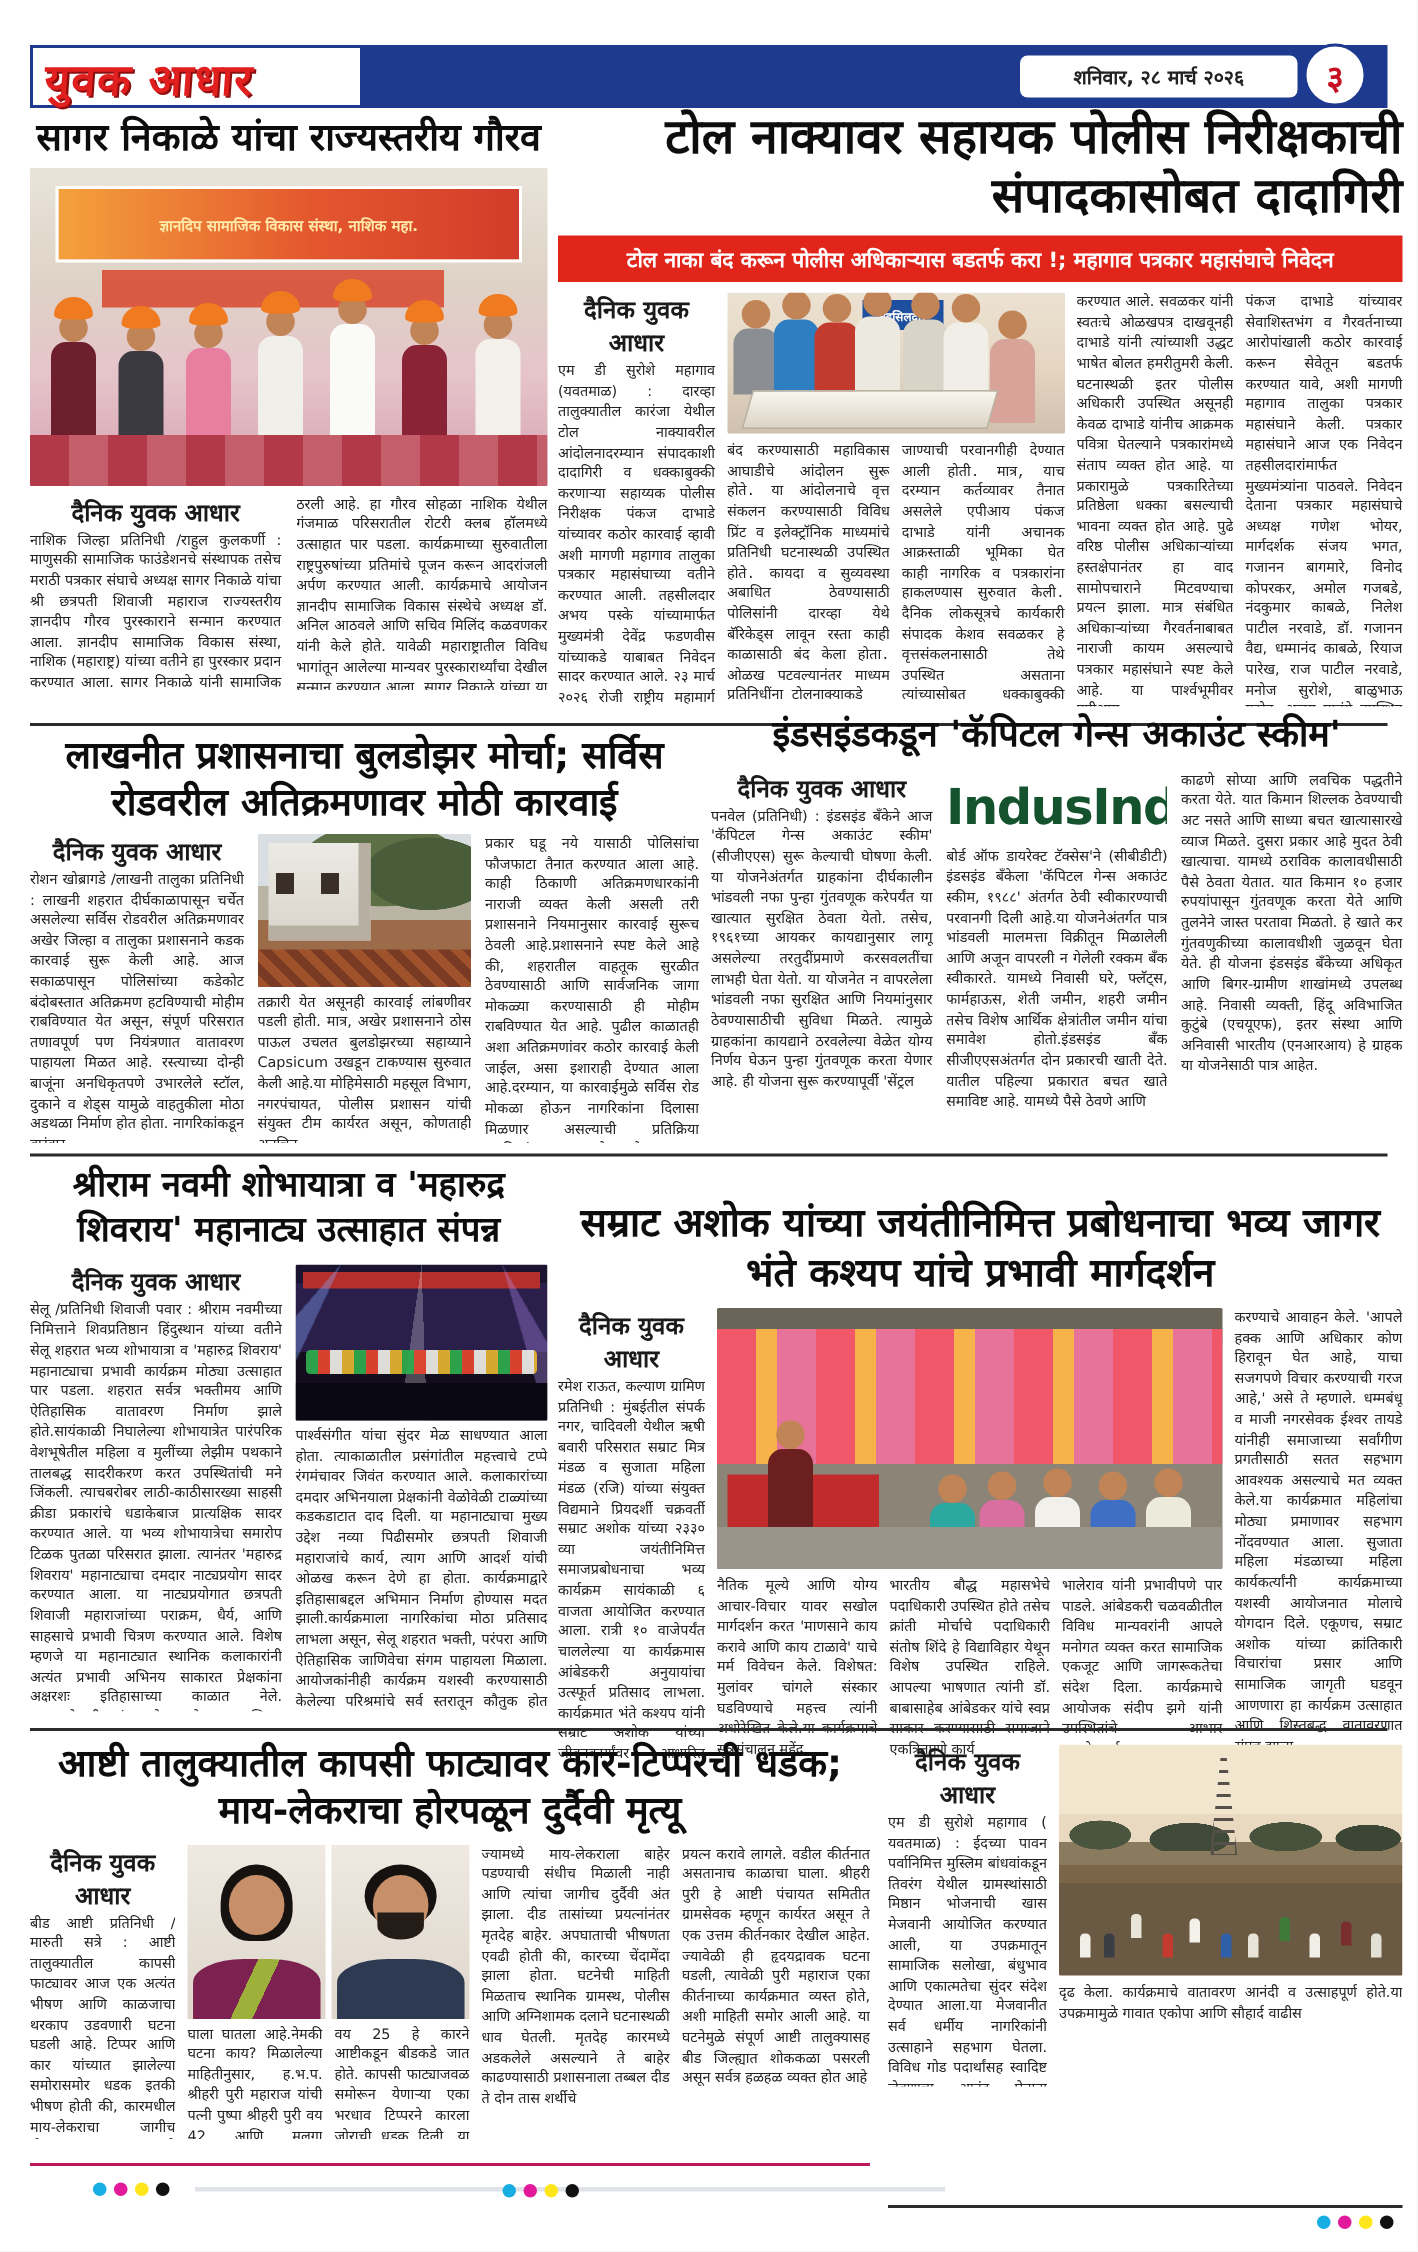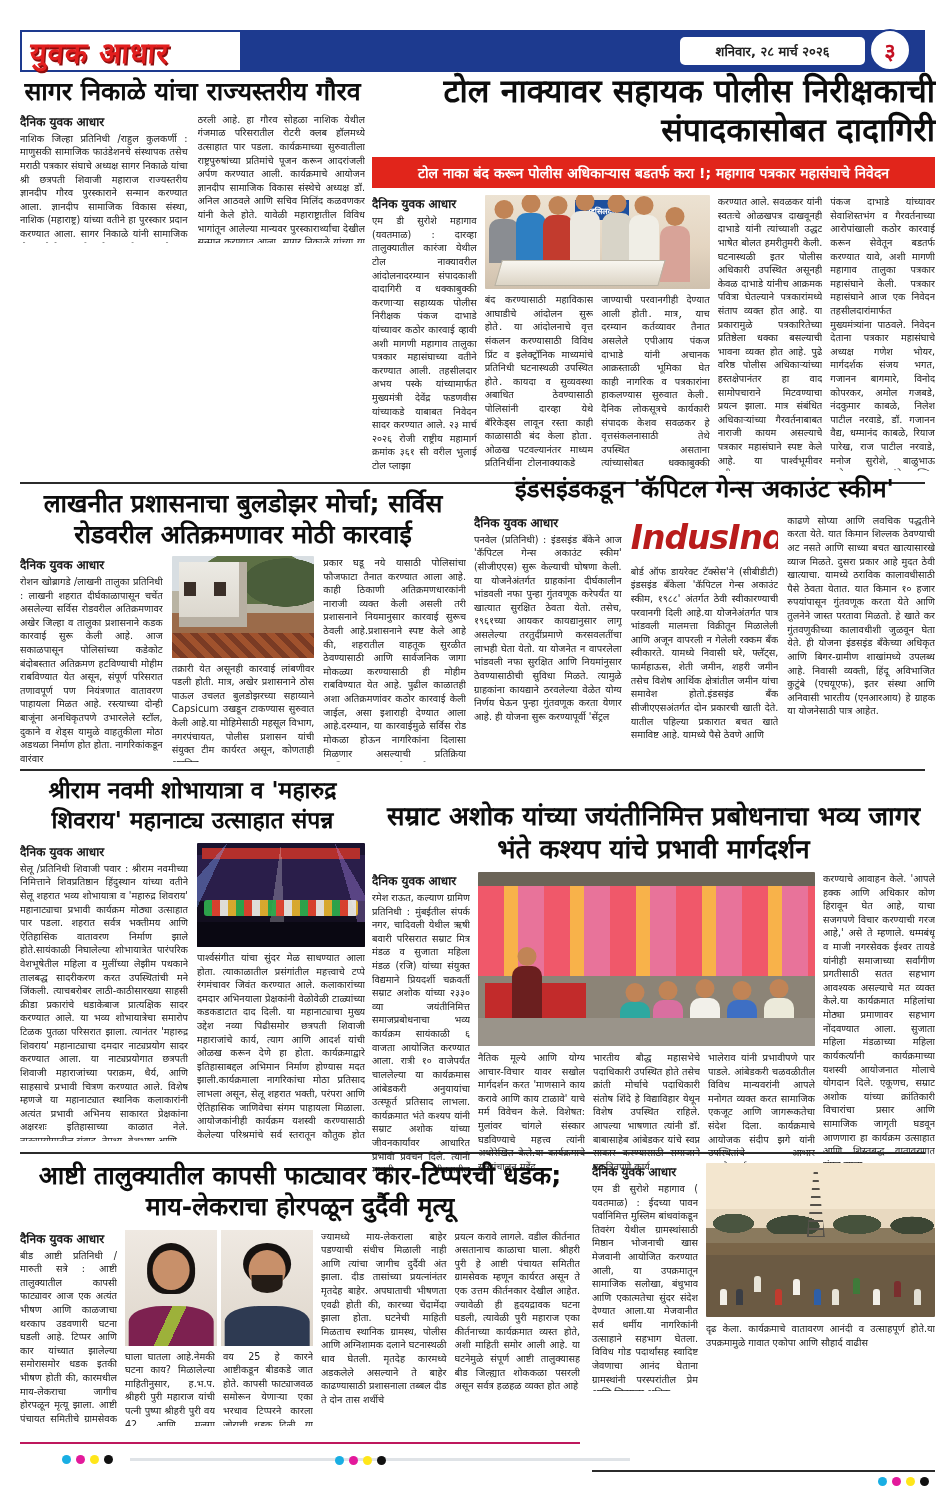--- a/index.html
+++ b/index.html
@@ -12,21 +12,21 @@
   .logo-text{font-size:29px;font-weight:bold;color:#e21f1f;letter-spacing:1px;
              text-shadow:1.5px 1.5px 0 #8f0d0d;transform:skewX(-4deg);white-space:nowrap;}
   .datebox{position:absolute;right:60px;top:7px;width:185px;height:28px;background:#fff;border-radius:5px;
            display:flex;align-items:center;justify-content:center;font-size:13px;font-weight:bold;color:#222;}
   .pagenum{position:absolute;right:14px;top:-1px;width:42px;height:42px;background:#fff;border-radius:50%;
            display:flex;align-items:center;justify-content:center;font-size:22px;font-weight:bold;color:#c41022;
            border:2px solid #1d3a8f;box-sizing:border-box;}
   
   .art{position:absolute;box-sizing:border-box;}
   .hl{margin:0;color:#0d0d0d;font-weight:bold;text-align:center;}
-  .byline{font-weight:bold;font-size:12px;margin-bottom:2px;text-align:left;}
+  .byline{font-weight:bold;font-size:16px;margin-bottom:2px;text-align:center;}
   .btxt{font-size:9.6px;line-height:1.42;text-align:justify;color:#222;overflow:hidden;}
   .col{overflow:hidden;}
   .divider{position:absolute;left:20px;width:905px;height:2px;background:#2b2b2b;}
   .photo{position:relative;overflow:hidden;background:#ccc;border-radius:1px;}
   
   .fg{position:absolute;width:30px;border-radius:10px 10px 0 0;background:var(--c,#888);
       height:var(--h,60px);left:var(--x,0);bottom:var(--b,0);}
   .fg::before{content:"";position:absolute;top:-19px;left:50%;transform:translateX(-50%);
       width:19px;height:19px;border-radius:50%;background:#c18456;}
   .fg.t::after{content:"";position:absolute;top:-30px;left:50%;transform:translateX(-50%);
@@ -76,21 +76,21 @@
       background:linear-gradient(180deg,#eceae4,#d9d4ca);box-shadow:inset -8px -10px 0 #b7afa2;}
   .ph-dozer .bld::before{content:"";position:absolute;left:8%;top:30%;width:84%;height:22%;
       background:repeating-linear-gradient(90deg,#3a2f28 0 12px,transparent 12px 30px);}
   .ph-dozer .rubble{position:absolute;bottom:0;left:0;width:100%;height:24%;
       background:repeating-linear-gradient(45deg,#a0522d 0 6px,#7a3b24 6px 12px);}
   
   .indus{left:474px;top:475px;width:461px;height:278px;}
   .indus .hl{font-size:24px;line-height:1.2;text-align:center;}
   .indus .body{display:flex;gap:9px;margin-top:10px;height:230px;overflow:hidden;}
   .indus .col{flex:1;display:flex;flex-direction:column;}
-  .ind-logo{font-size:33px;font-weight:bold;font-style:italic;color:#b91c1c;text-align:center;
+  .ind-logo{font-size:33px;font-weight:bold;color:#14532d;text-align:center;
             letter-spacing:-1px;margin:4px 0 8px 0;}
   
   .shriram{left:20px;top:776px;width:345px;height:372px;}
   .shriram .hl{font-size:23px;line-height:1.3;text-align:center;}
   .shriram .body{display:flex;gap:9px;margin-top:7px;height:298px;overflow:hidden;}
   .shriram .col{flex:1;display:flex;flex-direction:column;}
   .ph-stage{height:112px;margin-bottom:4px;background:linear-gradient(180deg,#1a1430 0 12%,#2a1e4a 12% 56%,#120e1e 56% 100%);}
   .ph-stage .strip{position:absolute;left:3%;top:5%;width:94%;height:11%;background:#b5302c;}
   .ph-stage .beams{position:absolute;inset:0;background:
       conic-gradient(from 205deg at 18% 0%,rgba(130,170,255,.38) 0 16deg,transparent 16deg 360deg),
@@ -173,20 +173,34 @@
     <div class="datebox">
       <span>शनिवार, २८ मार्च २०२६</span>
     </div>
     <div class="pagenum">
       <span>३</span>
     </div>
   </div>
 
   <section class="art sagar">
     <h1 class="hl">सागर निकाळे यांचा राज्यस्तरीय गौरव</h1>
+    <div class="photo ph-award">
+      <div class="banner">ज्ञानदिप सामाजिक विकास संस्था, नाशिक महा.</div>
+      <div class="strip2"></div>
+      <div>
+        <i class="fg t" style="--x:4%;--h:62px;--c:#6e1f2e;--b:16%"></i>
+        <i class="fg t" style="--x:17%;--h:56px;--c:#3a3a40;--b:16%"></i>
+        <i class="fg t" style="--x:30%;--h:58px;--c:#e87fa0;--b:16%"></i>
+        <i class="fg t" style="--x:44%;--h:66px;--c:#f1efe9;--b:16%"></i>
+        <i class="fg t" style="--x:58%;--h:74px;--c:#fafaf6;--b:16%"></i>
+        <i class="fg t" style="--x:72%;--h:60px;--c:#8a2335;--b:16%"></i>
+        <i class="fg t" style="--x:86%;--h:64px;--c:#f3f1ea;--b:16%"></i>
+      </div>
+      <div class="rail"></div>
+    </div>
     <div class="cols">
       <div class="col">
         <div class="byline">दैनिक युवक आधार</div>
         <div class="btxt">नाशिक जिल्हा प्रतिनिधी /राहुल कुलकर्णी : माणुसकी सामाजिक फाउंडेशनचे संस्थापक तसेच मराठी पत्रकार संघाचे अध्यक्ष सागर निकाळे यांचा श्री छत्रपती शिवाजी महाराज राज्यस्तरीय ज्ञानदीप गौरव पुरस्काराने सन्मान करण्यात आला. ज्ञानदीप सामाजिक विकास संस्था, नाशिक (महाराष्ट्र) यांच्या वतीने हा पुरस्कार प्रदान करण्यात आला. सागर निकाळे यांनी सामाजिक क्षेत्रात केलेल्या भरीव योगदानाची दखल घेत हा सन्मान करण्यात आला. त्यांच्या नेतृत्वाखाली माणुसकी सामाजिक फाउंडेशनच्या माध्यमातून विविध समाजोपयोगी उपक्रम सातत्याने राबवले जात आहेत. समाजातील गरजू घटकांसाठी कार्य करण्याची त्यांची बांधिलकी विशेष उल्लेखनीय</div>
       </div>
       <div class="col">
         <div class="btxt">ठरली आहे. हा गौरव सोहळा नाशिक येथील गंजमाळ परिसरातील रोटरी क्लब हॉलमध्ये उत्साहात पार पडला. कार्यक्रमाच्या सुरुवातीला राष्ट्रपुरुषांच्या प्रतिमांचे पूजन करून आदरांजली अर्पण करण्यात आली. कार्यक्रमाचे आयोजन ज्ञानदीप सामाजिक विकास संस्थेचे अध्यक्ष डॉ. अनिल आठवले आणि सचिव मिलिंद कळवणकर यांनी केले होते. यावेळी महाराष्ट्रातील विविध भागांतून आलेल्या मान्यवर पुरस्कारार्थ्यांचा देखील सन्मान करण्यात आला. सागर निकाळे यांच्या या सन्मानामुळे त्यांच्या सामाजिक कार्याला अधिक प्रेरणा मिळणार असून, त्यांच्या पुढील वाटचालीसाठी सर्व स्तरांतून शुभेच्छा व्यक्त केल्या जात आहेत.</div>
       </div>
     </div>
   </section>

